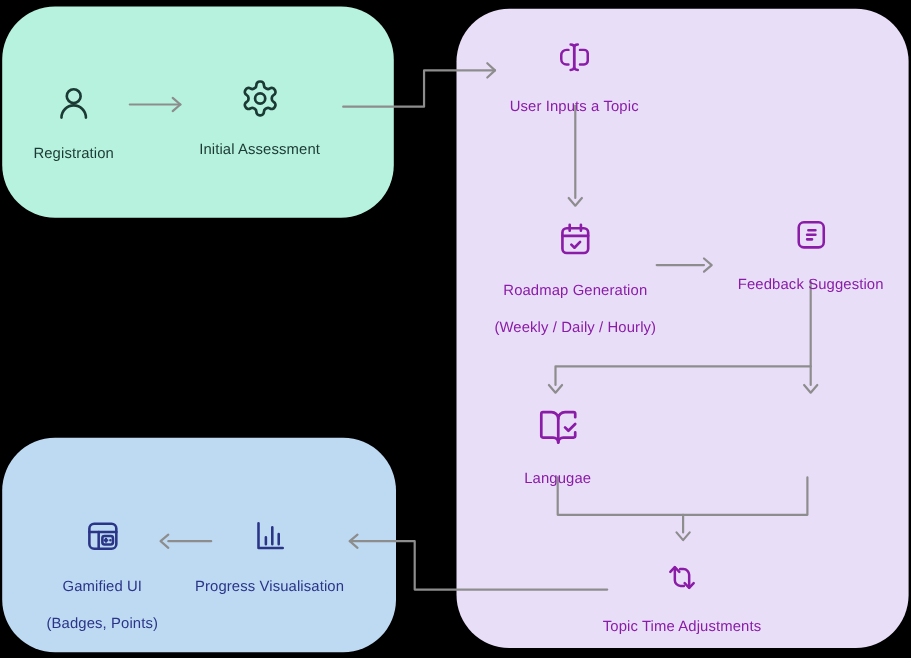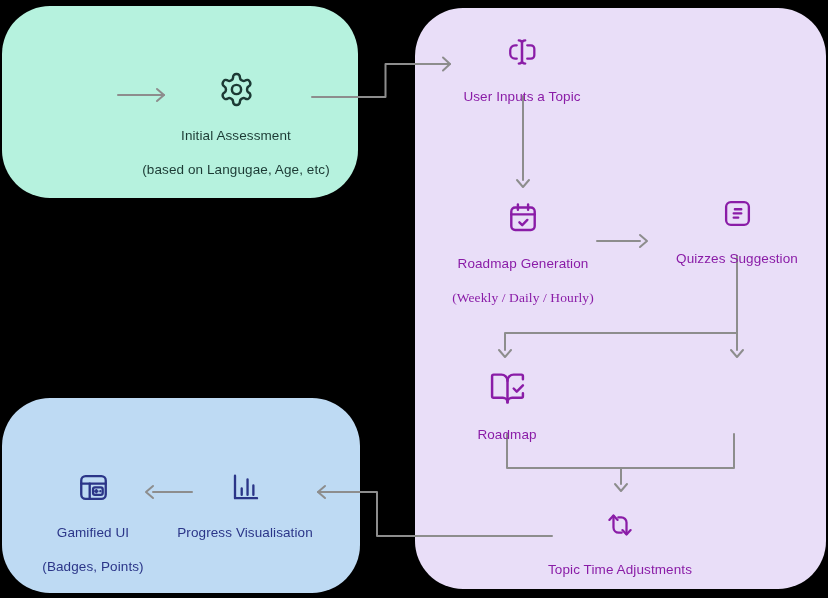--- a/index.html
+++ b/index.html
@@ -48,65 +48,71 @@
     <path d="m499 350 6 7 6-7"></path>
     <path d="M507 434v34h227v-34"></path>
     <path d="M621 468v16"></path>
     <path d="m615 484 6 7 6-7"></path>
     <path d="M552 536H377v-44h-59"></path>
     <path d="m325 486-7 6 7 6"></path>
     <path d="M192 492h-39"></path>
     <path d="m153 486-7 6 7 6"></path>
   </svg>
 
+  <div class="node onboarding" style="left:7px;top:76px;width:120px;">
+    <svg class="icon" width="36" height="36" viewBox="0 0 24 24">
+      <circle cx="12" cy="7.6" r="4.2"></circle>
+      <path d="M4.6 20.6a7.4 7.4 0 0 1 14.8 0"></path>
+    </svg>
+    <div class="label">Registration</div>
+  </div>
 
   <div class="node onboarding" style="left:136px;top:71px;width:200px;">
     <svg class="icon" width="37" height="37" viewBox="0 0 24 24">
       <path d="M12.22 2h-.44a2 2 0 0 0-2 2v.18a2 2 0 0 1-1 1.73l-.43.25a2 2 0 0 1-2 0l-.15-.08a2 2 0 0 0-2.73.73l-.22.38a2 2 0 0 0 .73 2.73l.15.1a2 2 0 0 1 1 1.72v.51a2 2 0 0 1-1 1.74l-.15.09a2 2 0 0 0-.73 2.73l.22.38a2 2 0 0 0 2.73.73l.15-.08a2 2 0 0 1 2 0l.43.25a2 2 0 0 1 1 1.73V20a2 2 0 0 0 2 2h.44a2 2 0 0 0 2-2v-.18a2 2 0 0 1 1-1.73l.43-.25a2 2 0 0 1 2 0l.15.08a2 2 0 0 0 2.73-.73l.22-.39a2 2 0 0 0-.73-2.73l-.15-.08a2 2 0 0 1-1-1.74v-.5a2 2 0 0 1 1-1.74l.15-.09a2 2 0 0 0 .73-2.73l-.22-.38a2 2 0 0 0-2.73-.73l-.15.08a2 2 0 0 1-2 0l-.43-.25a2 2 0 0 1-1-1.73V4a2 2 0 0 0-2-2z"></path>
       <circle cx="12" cy="12" r="3"></circle>
     </svg>
     <div class="label">Initial Assessment</div>
-    <div class="label" style="margin-top:-3px;">(based on Langugae, Age, etc)</div>
   </div>
 
   <div class="node learning" style="left:422px;top:35px;width:200px;">
     <svg class="icon" width="38" height="34" viewBox="0 0 24 24">
       <path d="M8.3 7.3H7.1a3.4 3.4 0 0 0-3.4 3.4v2.6a3.4 3.4 0 0 0 3.4 3.4h1.2"></path>
       <path d="M15.7 16.7h2.6a2.4 2.4 0 0 0 2.4-2.4v-4.6a2.4 2.4 0 0 0-2.4-2.4h-2.6"></path>
       <path d="M9.7 3.8c1.5 0 2.3.8 2.3 2v12.4c0 1.2.8 2 2.3 2"></path>
       <path d="M14.3 3.8c-1.5 0-2.3.8-2.3 2v12.4c0 1.2-.8 2-2.3 2"></path>
     </svg>
     <div class="label">User Inputs a Topic</div>
   </div>
 
   <div class="node learning" style="left:413px;top:200px;width:220px;">
     <svg class="icon" width="36" height="36" viewBox="0 0 24 24">
       <rect x="4.2" y="5" width="15.6" height="15" rx="2.6"></rect>
       <path d="M8.6 2.9v3.6M15.4 2.9v3.6M4.2 9.6h15.6"></path>
       <path d="m9.6 14.9 1.9 1.9 3.4-3.5"></path>
     </svg>
     <div class="label">Roadmap Generation</div>
-    <div class="label" style="margin-top:-3px;font-family:Liberation Serif, serif;">(Weekly / Daily / Hourly)</div>
+    <div class="label" style="margin-top:-3px;">(Weekly / Daily / Hourly)</div>
   </div>
 
   <div class="node learning" style="left:637px;top:196px;width:200px;">
     <svg class="icon" width="35" height="35" viewBox="0 0 24 24">
       <rect x="4.2" y="4.2" width="15.6" height="15.6" rx="3.2"></rect>
       <path d="M10.2 9.1h4.4M9.4 11.9h5.2M9.4 14.8h3.1"></path>
     </svg>
-    <div class="label">Quizzes Suggestion</div>
+    <div class="label">Feedback Suggestion</div>
   </div>
 
   <div class="node learning" style="left:447px;top:370px;width:120px;">
     <svg class="icon" width="37" height="37" viewBox="0 0 24 24">
       <path d="M12 21V7"></path>
       <path d="m16 12 2 2 4-4"></path>
       <path d="M22 6V4a1 1 0 0 0-1-1h-5a4 4 0 0 0-4 4 4 4 0 0 0-4-4H3a1 1 0 0 0-1 1v13a1 1 0 0 0 1 1h6a3 3 0 0 1 3 3 3 3 0 0 1 3-3h6a1 1 0 0 0 1-1v-2"></path>
     </svg>
-    <div class="label">Roadmap</div>
+    <div class="label">Langugae</div>
   </div>
 
 
   <div class="node learning" style="left:520px;top:508px;width:200px;">
     <svg class="icon" width="34" height="34" viewBox="0 0 24 24">
       <path d="M7.4 5.6v8.1a3.7 3.7 0 0 0 3.7 3.7h2.1"></path>
       <path d="m4.5 8.4 2.9-3.1 2.9 3.1"></path>
       <path d="M16.6 18.4v-8.1a3.7 3.7 0 0 0-3.7-3.7h-2.1"></path>
       <path d="m19.5 15.6-2.9 3.1-2.9-3.1"></path>
     </svg>

